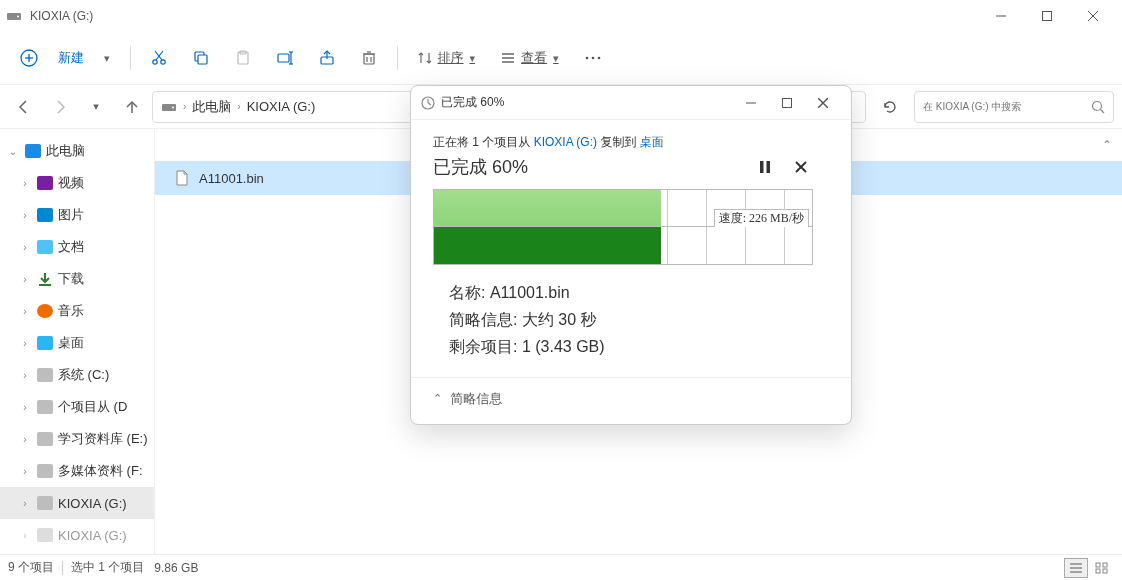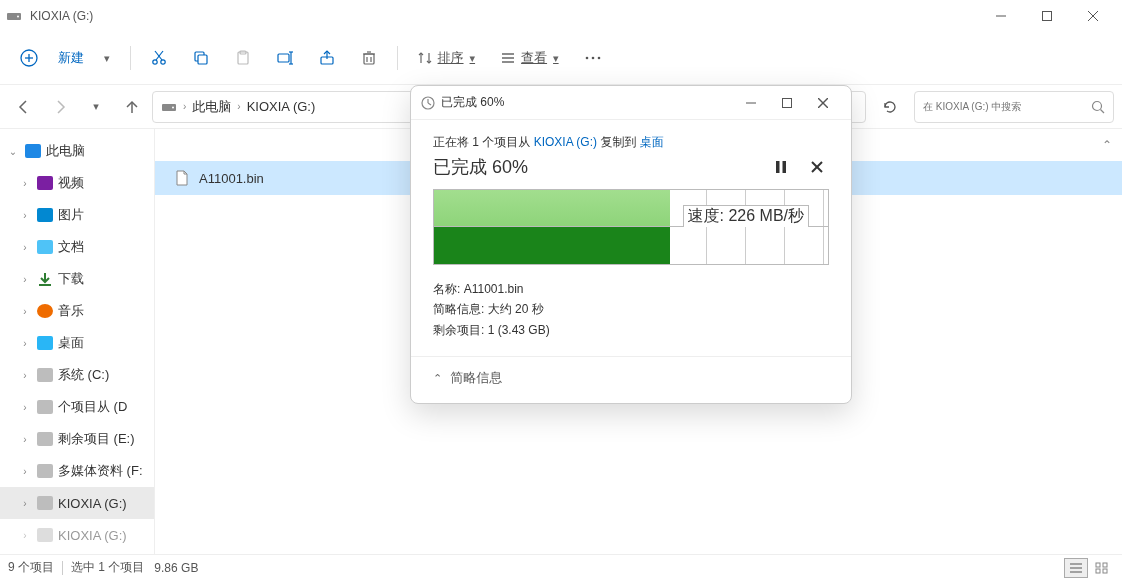--- a/index.html
+++ b/index.html
@@ -52,34 +52,34 @@
 .view-toggles { margin-left: auto; display: flex; gap: 2px; }
 .vt { width: 24px; height: 20px; display: flex; align-items: center; justify-content: center; border: 1px solid transparent; }
 .vt.active { border: 1px solid #aaa; background: #eee; }
 
 
 .dialog { position: absolute; left: 410px; top: 85px; width: 442px; background: #fff; border: 1px solid #ccc; border-radius: 8px; box-shadow: 0 10px 30px rgba(0,0,0,0.15); }
 .dlg-titlebar { height: 34px; display: flex; align-items: center; padding: 0 10px; border-bottom: 1px solid #eee; }
 .dlg-titlebar .dlg-icon { margin-right: 6px; color: #777; }
 .dlg-title { flex: 1; font-size: 12px; }
 .dlg-wc { width: 36px; height: 28px; display: flex; align-items: center; justify-content: center; color: #555; }
-.dlg-body { padding: 14px 22px 6px 22px; }
+.dlg-body { padding: 14px 38px 6px 22px; }
 .dlg-copying { font-size: 12px; margin-bottom: 4px; }
 .dlg-copying a { color: #0067c0; text-decoration: none; }
 .dlg-progress-head { display: flex; align-items: center; justify-content: space-between; }
 .dlg-progress-text { font-size: 18px; }
 .dlg-controls { display: flex; gap: 12px; }
 .dlg-ctrl { width: 24px; height: 24px; display: flex; align-items: center; justify-content: center; font-size: 14px; }
 .progress-wrap { margin-top: 10px; border: 1px solid #bbb; }
 .progress-top { height: 36px; display: flex; position: relative; background: repeating-linear-gradient(to right, transparent 0, transparent 38px, #ccc 38px, #ccc 39px); }
 .progress-top-fill { background: linear-gradient(to bottom, #a2de8e, #8ed47a); width: 60%; height: 100%; }
-.speed-label { position: absolute; right: 19px; bottom: -1px; font-size: 16px; background: #fff; padding: 0 4px; border-top: 1px solid #bbb; border-left: 1px solid #bbb; border-right: 1px solid #bbb;}
+.speed-label { position: absolute; right: 3px; bottom: -1px; font-size: 12px; background: #fff; padding: 0 4px; border-top: 1px solid #bbb; border-left: 1px solid #bbb; border-right: 1px solid #bbb; font-family: Liberation Serif, serif;}
 .progress-bottom { height: 38px; display: flex; background: repeating-linear-gradient(to right, transparent 0, transparent 38px, #ccc 38px, #ccc 39px); border-top: 1px solid #bbb; }
 .progress-bottom-fill { background: #1a841a; width: 60%; height: 100%; }
-.dlg-details { margin-top: 14px; font-size: 12px; line-height: 1.7; }
+.dlg-details { margin-top: 14px; font-size: 16px; line-height: 1.7; margin-left: 16px; }
 .dlg-footer { padding: 12px 22px 16px 22px; display: flex; align-items: center; gap: 8px; font-size: 13px; color: #555; border-top: 1px solid #eee; margin-top: 10px; }
 .chev { font-size: 11px; color: #666; }
 
 
 .ic-blue { background: #1e88e5; }
 .ic-purple { background: #7b1fa2; }
 .ic-teal { background: #0288d1; }
 .ic-orange { background: #ef6c00; }
 .ic-drive { background: #bdbdbd; }
 .sq { width: 16px; height: 14px; border-radius: 2px; }
@@ -313,21 +313,21 @@
         <span class="tree-icon">
           <span class="sq ic-drive"></span>
         </span>
         <span class="tree-label">个项目从 (D</span>
       </div>
     <div class="tree-item indent1">
         <span class="tree-chevron">›</span>
         <span class="tree-icon">
           <span class="sq ic-drive"></span>
         </span>
-        <span class="tree-label">剩余项目 (E:)</span>
+        <span class="tree-label">学习资料库 (E:)</span>
       </div>
     <div class="tree-item indent1">
         <span class="tree-chevron">›</span>
         <span class="tree-icon">
           <span class="sq ic-drive"></span>
         </span>
         <span class="tree-label">多媒体资料 (F:</span>
       </div>
     <div class="tree-item indent1 selected">
         <span class="tree-chevron">›</span>
@@ -439,21 +439,21 @@
       <div class="progress-top">
         <div class="progress-top-fill"></div>
         <div class="speed-label">速度: 226 MB/秒</div>
       </div>
       <div class="progress-bottom">
         <div class="progress-bottom-fill"></div>
       </div>
     </div>
     <div class="dlg-details">
       <div><span>名称: </span><span>A11001.bin</span></div>
-      <div><span>简略信息: </span><span>大约 20 秒</span></div>
+      <div><span>简略信息: </span><span>大约 30 秒</span></div>
       <div><span>剩余项目: </span><span>1 (3.43 GB)</span></div>
     </div>
   </div>
   <div class="dlg-footer">
     <span class="chev">⌃</span>
     <span>简略信息</span>
   </div>
 </div>
 
 </body></html>

